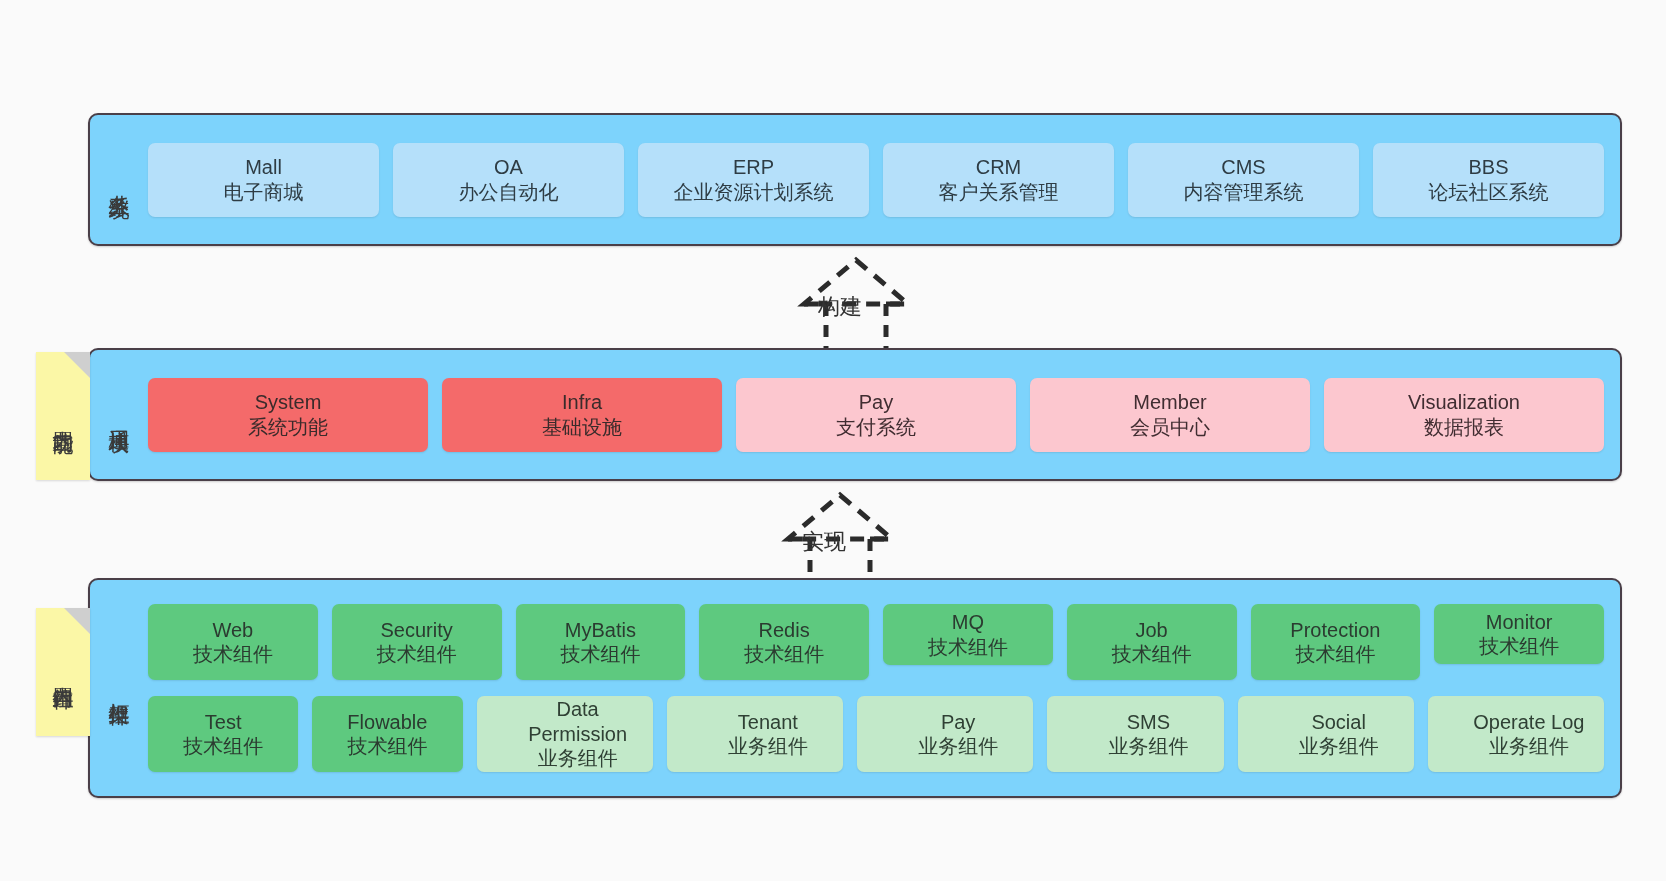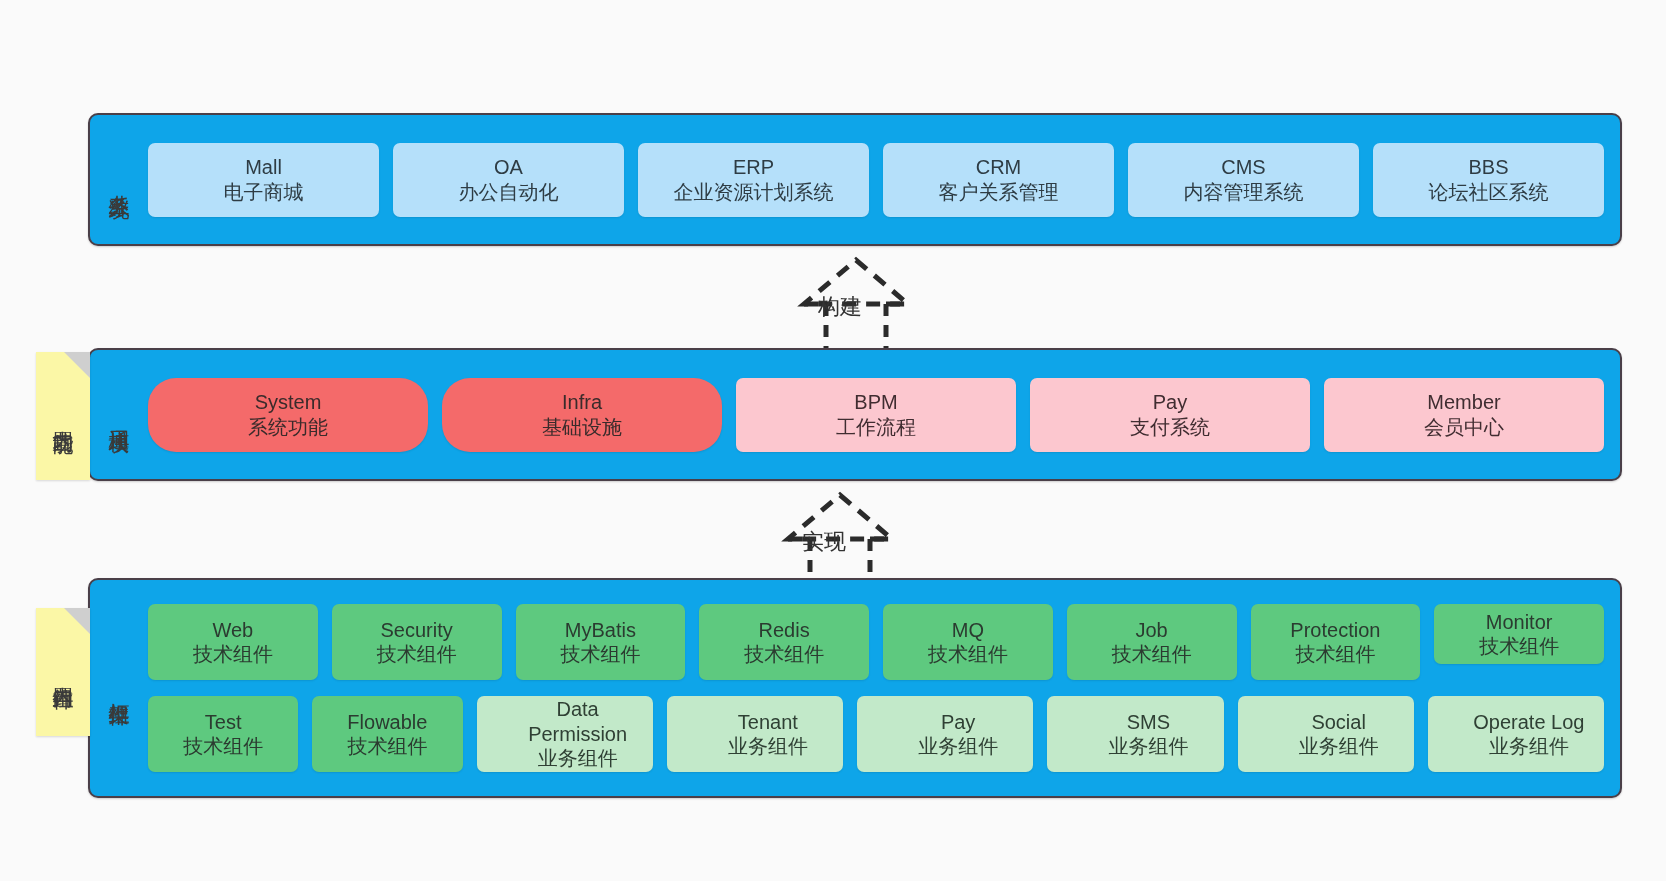--- a/index.html
+++ b/index.html
@@ -13,21 +13,21 @@
     position: relative;
     overflow: hidden;
     font-family: "Liberation Sans", "DejaVu Sans", sans-serif;
     color: #333333;
   }
 
   
   .layer {
     position: absolute;
     box-sizing: border-box;
-    background: #0ea5e9;
+    background: #7dd3fc;
     border: 2px solid #4a3f48;
     border-radius: 10px;
     display: flex;
     align-items: stretch;
     box-shadow: 0 1px 2px rgba(0,0,0,0.18);
   }
   .layer-label {
     width: 58px;
     flex: 0 0 58px;
     display: flex;
@@ -72,21 +72,21 @@
     box-shadow: 0 1px 2px rgba(0,0,0,0.10);
     padding: 6px 4px;
     box-sizing: border-box;
     overflow: hidden;
   }
   .box .t1 { display: block; }
   .box .t2 { display: block; }
 
   
   .c-blue       { background: #b5e0fa; color: #2e3c44; }
-  .c-red        { background: #f46a6a; color: #3a2b2b; border-radius: 28px; }
+  .c-red        { background: #f46a6a; color: #3a2b2b; }
   .c-pink       { background: #fcc7cf; color: #402d31; }
   .c-green      { background: #5ec97f; color: #2b3b30; }
   .c-lightgreen { background: #c2e9c9; color: #2f4034; padding-left: 30px; }
 
   
   .note {
     position: absolute;
     background: #fbf7a6;
     color: #3a3a3a;
     font-size: 21px;
@@ -177,30 +177,30 @@
     <div class="row" id="row-common-0">
         <div class="box c-red" style="height: 74px;">
           <span class="t1">System</span>
           <span class="t2">系统功能</span>
         </div>
         <div class="box c-red" style="height: 74px;">
           <span class="t1">Infra</span>
           <span class="t2">基础设施</span>
         </div>
         <div class="box c-pink" style="height: 74px;">
-          <span class="t1">BPM</span>
-          <span class="t2">工作流程</span>
-        </div>
-        <div class="box c-pink" style="height: 74px;">
           <span class="t1">Pay</span>
           <span class="t2">支付系统</span>
         </div>
         <div class="box c-pink" style="height: 74px;">
           <span class="t1">Member</span>
           <span class="t2">会员中心</span>
+        </div>
+        <div class="box c-pink" style="height: 74px;">
+          <span class="t1">Visualization</span>
+          <span class="t2">数据报表</span>
         </div>
       </div>
   </div>
 </div>
 
 <div class="note" style="left:36px; top:352px; width:54px; height:128px;">
   <span class="fold"></span>
   <span>内置功能</span>
 </div>
 
@@ -227,21 +227,21 @@
           <span class="t2">技术组件</span>
         </div>
         <div class="box c-green" style="height: 76px;">
           <span class="t1">MyBatis</span>
           <span class="t2">技术组件</span>
         </div>
         <div class="box c-green" style="height: 76px; text-align: right;">
           <span class="t1">Redis</span>
           <span class="t2">技术组件</span>
         </div>
-        <div class="box c-green" style="height: 76px;">
+        <div class="box c-green" style="height: 61px;">
           <span class="t1">MQ</span>
           <span class="t2">技术组件</span>
         </div>
         <div class="box c-green" style="height: 76px;">
           <span class="t1">Job</span>
           <span class="t2">技术组件</span>
         </div>
         <div class="box c-green" style="height: 76px;">
           <span class="t1">Protection</span>
           <span class="t2">技术组件</span>

